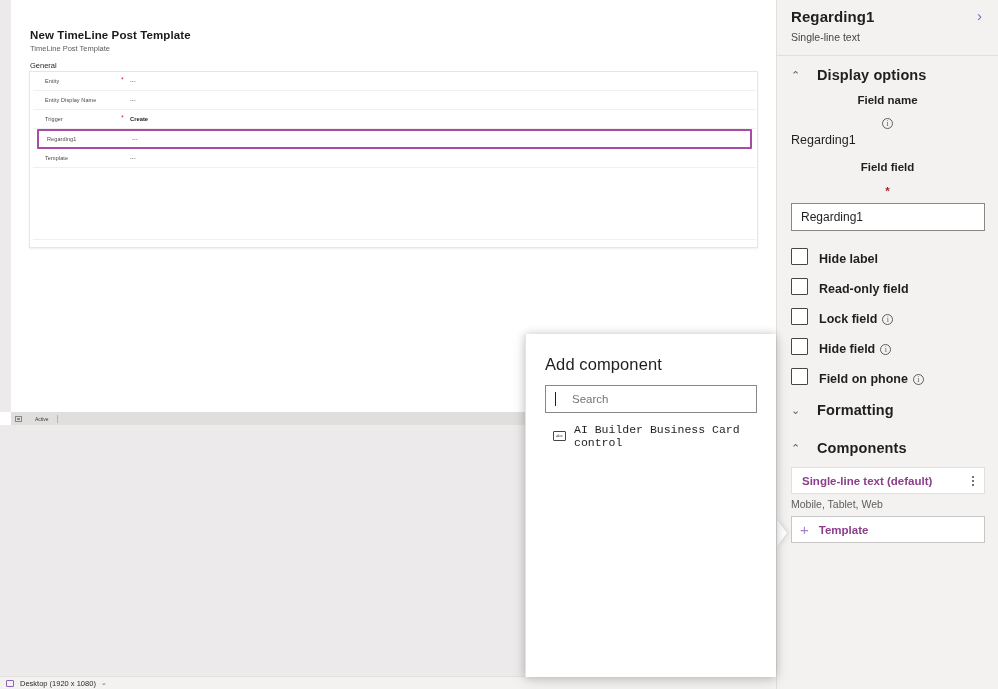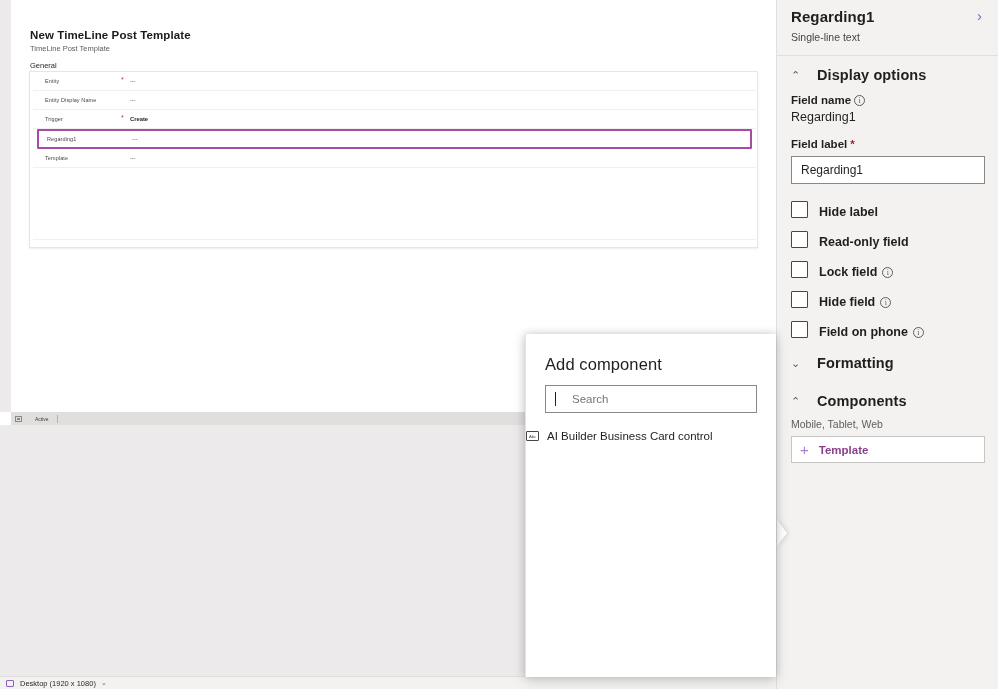--- a/index.html
+++ b/index.html
@@ -132,21 +132,21 @@
   .flyout-search .caret {
     width: 1px; height: 14px; background: #201f1e; margin-left: 9px;
   }
   .flyout-search input {
     border: 0; outline: 0; background: transparent; width: 186px;
     font-family: "Liberation Sans", sans-serif;
     font-size: 11.5px; color: #605e5c; margin-left: 0px; padding: 0;
   }
   .flyout-list { position: absolute; left: 0; top: 90px; width: 251px; }
   .flyout-item {
-    display: flex; align-items: center; height: 24px; 
+    display: flex; align-items: center; height: 24px; padding-left: 27px; font-family: Liberation Mono, monospace;
   }
   .abc-icon {
     width: 13px; height: 10px; border: 1px solid #484644; border-radius: 1px;
     display: flex; align-items: center; justify-content: center;
     font-size: 4.2px; color: #484644; letter-spacing: -0.1px;
     line-height: 5px; background: #ffffff; flex: 0 0 auto;
   }
   .flyout-item-label {
     margin-left: 8px; font-size: 11.5px; color: #201f1e;
   }
@@ -184,21 +184,21 @@
     width: 16px; font-size: 11px; color: #605e5c; line-height: 10px;
     display: inline-block; text-align: left;
   }
   .rp-section-title {
     font-size: 14.5px; font-weight: bold; color: #201f1e; margin-left: 10px;
     letter-spacing: 0.1px;
   }
 
   .rp-fieldlabel {
     font-size: 11.5px; font-weight: bold; color: #201f1e;
-    display: flex; align-items: center; gap: 3px;
+    display: flex; align-items: center; gap: 12px; flex-direction: column;
   }
   .req-star { color: #a4262c; font-weight: bold; font-size: 11.5px; }
   .info-icon {
     width: 11px; height: 11px; border: 1px solid #605e5c; border-radius: 50%;
     display: inline-flex; align-items: center; justify-content: center;
     font-size: 8px; color: #605e5c; line-height: 9px; font-weight: normal;
     font-family: "Liberation Serif", serif;
   }
   .rp-fieldvalue {
     font-size: 12.5px; color: #201f1e; margin-top: 4px;
@@ -356,21 +356,21 @@
         <span class="rp-section-title">Display options</span>
       </div>
 
       <div class="rp-fieldlabel">
         <span>Field name</span>
         <span class="info-icon">i</span>
       </div>
       <div class="rp-fieldvalue">Regarding1</div>
 
       <div class="rp-fieldlabel" style="margin-top:14px;">
-        <span>Field label</span>
+        <span>Field field</span>
         <span class="req-star">*</span>
       </div>
       <div class="rp-input">
         <input type="text" value="Regarding1" style="">
       </div>
 
       <div style="margin-top:10px;">
         <div class="cb-row">
           <span class="cb-box"></span>
           <span class="cb-label">
@@ -413,20 +413,28 @@
         <span class="rp-section-title">Formatting</span>
       </div>
     </div>
 
     <div class="rp-section">
       <div class="rp-section-head">
         <span class="rp-caret">⌃</span>
         <span class="rp-section-title">Components</span>
       </div>
 
+      <div class="comp-item">
+        <span class="comp-item-label">Single-line text (default)</span>
+        <span class="comp-kebab">
+            <i></i>
+            <i></i>
+            <i></i>
+          </span>
+      </div>
 
       <div class="comp-sub">Mobile, Tablet, Web</div>
 
       <div class="add-comp-btn">
         <span class="plus-icon">+</span>
         <span class="add-comp-label">Template</span>
       </div>
     </div>
 
   </div>

